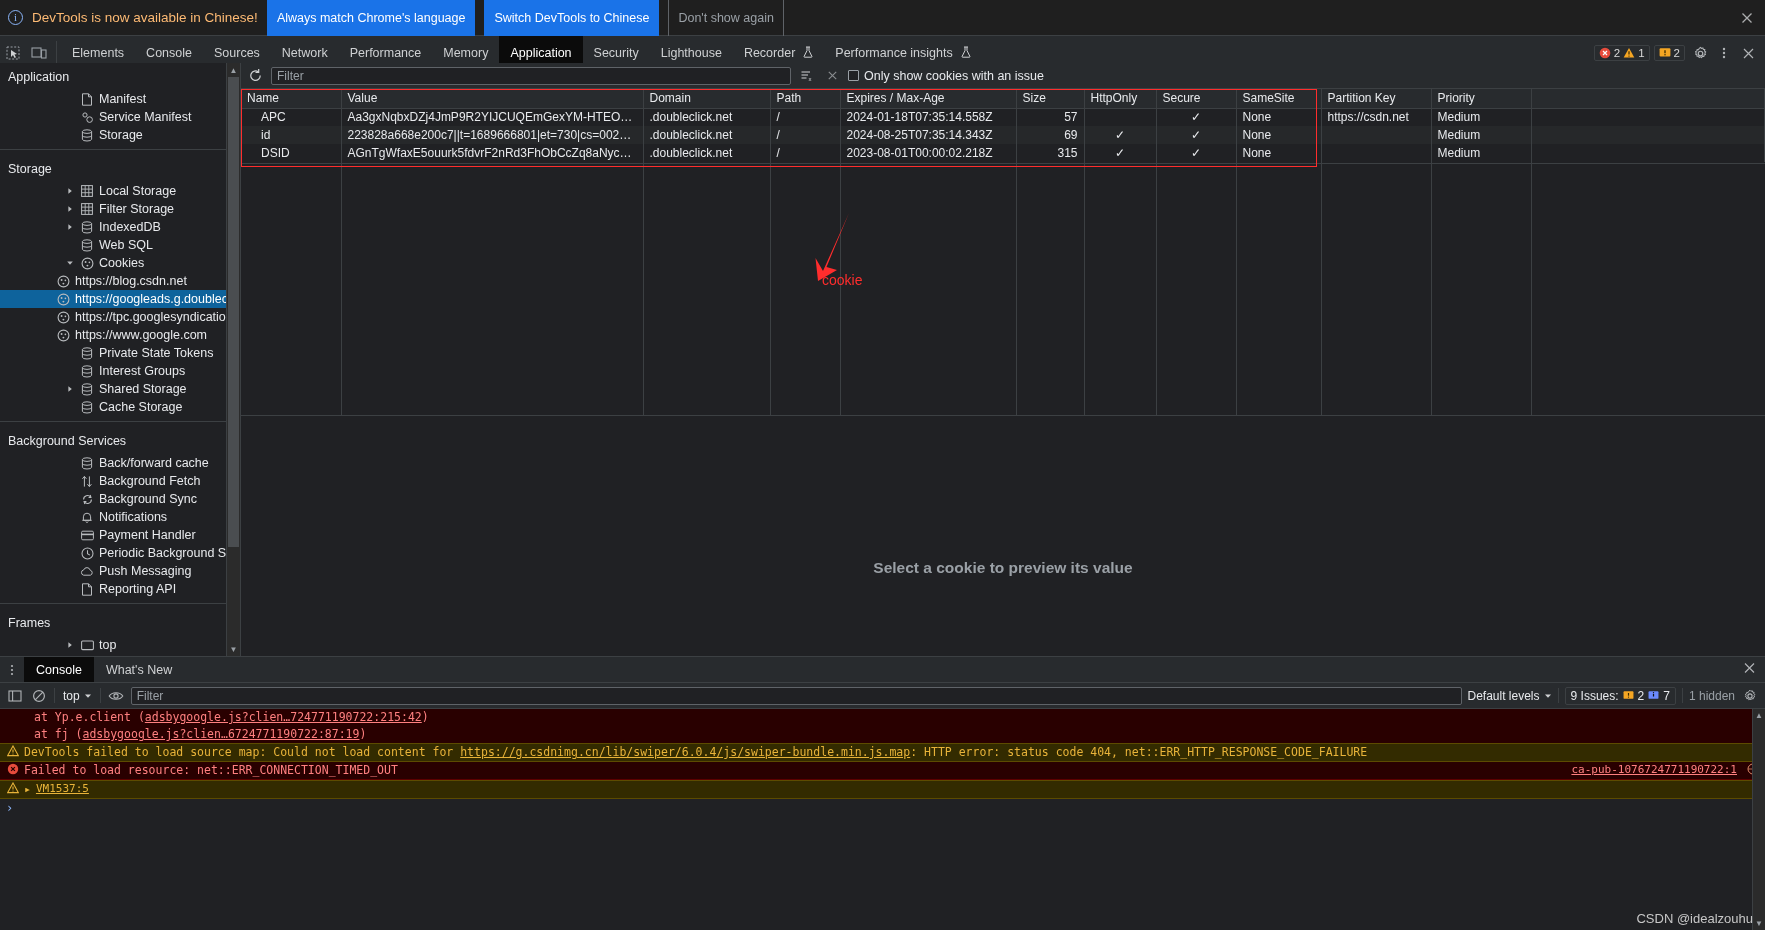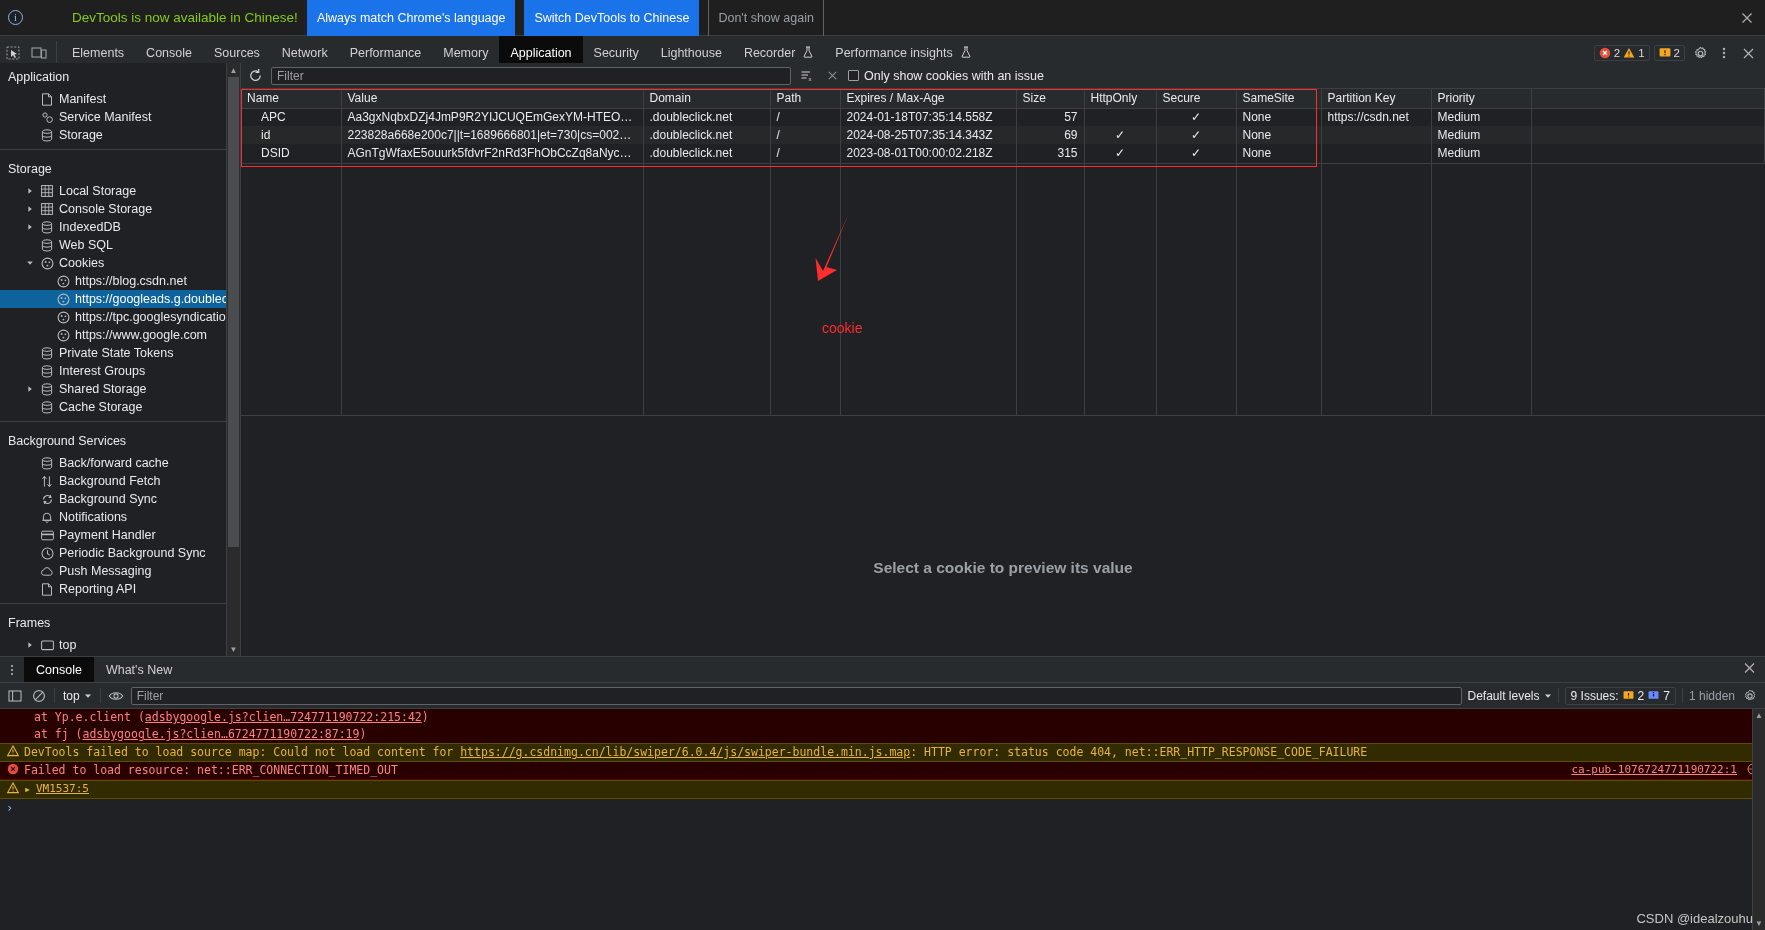--- a/index.html
+++ b/index.html
@@ -17,21 +17,21 @@
     height: 36px; background: #1f1f1f; border-bottom: 1px solid #3c4043;
     display: flex; align-items: center; padding: 0 8px; gap: 9px;
     position: relative;
   }
   #banner .info-ico {
     width: 15px; height: 15px; border-radius: 50%;
     border: 1.4px solid #8ab4f8; color: #8ab4f8;
     font-size: 11px; line-height: 12px; text-align: center;
     font-family: "Liberation Serif", serif; flex: none;
   }
-  #banner .msg { font-size: 13.5px; color: #84cc16; margin-left: 40px; }
+  #banner .msg { font-size: 13.5px; color: #fdba74; }
   .banner-btn {
     font-size: 12.5px; padding: 12px 9px; border-radius: 2px;
     border: 1px solid transparent; cursor: pointer; white-space: nowrap;
     font-family: "Liberation Sans", sans-serif;
   }
   .banner-btn.primary { background: #1a73e8; color: #fff; border-color: #1a73e8; }
   .banner-btn.ghost { background: transparent; color: #9aa0a6; border-color: #5f6368; }
   #banner .close-x {
     position: absolute; right: 10px; top: 50%; transform: translateY(-50%);
     width: 16px; height: 16px; cursor: pointer; opacity: .8;
@@ -71,21 +71,21 @@
   #sidebar-scroll { position: absolute; inset: 0 14px 0 0; overflow: hidden; }
   .sec-title { padding: 7px 0 6px 8px; font-size: 12.5px; color: #e8eaed; }
   .sec-div { height: 1px; background: #3c4043; margin: 5px 0; }
   .srow {
     display: flex; align-items: center; height: 18px;
     padding-left: 8px; gap: 5px; cursor: pointer; color: #e8eaed;
     white-space: nowrap;
   }
   .srow.sel { background: #0e639c; color: #fff; }
   .srow .tw { width: 11px; flex: none; display: flex; align-items: center; justify-content: center; }
-  .srow.ind1 { padding-left: 24px; }
+  .srow.ind1 { padding-left: 24px; margin-left: 40px; }
   .srow.ind2 { padding-left: 40px; }
   .srow .ico { width: 14px; flex: none; display: flex; align-items: center; justify-content: center; }
   .srow .lbl { font-size: 12.5px; }
   #sb-scrollbar {
     position: absolute; right: 0; top: 0; bottom: 0; width: 14px; background: #2b2b2b;
     border-left: 1px solid #3c4043; cursor: pointer;
   }
   #sb-scrollbar .arr { height: 14px; display: flex; align-items: center; justify-content: center; color: #9aa0a6; font-size: 8px; }
   #sb-thumb { position: absolute; left: 1px; right: 1px; top: 14px; height: 470px; background: #4a4d50; }
 
@@ -135,21 +135,21 @@
     position: absolute; border: 1.5px solid #ff2d2d; pointer-events: none;
     left: 0px; top: 0px; width: 1076px; height: 78px;
   }
   #preview-msg {
     position: absolute; left: 0; right: 0; top: 470px;
     text-align: center; font-size: 15.5px; color: #9aa0a6; font-weight: bold;
   }
   #arrow-anno { position: absolute; left: 560px; top: 120px; pointer-events: none; }
   #cookie-label {
     position: absolute; left: 581px; top: 183px; color: #ff2d2d;
-    font-size: 14px; font-family: "Liberation Sans", sans-serif; margin-top: 48px;
+    font-size: 14px; font-family: "Liberation Sans", sans-serif;
   }
 
   
   #drawer { position: absolute; left: 0; right: 0; bottom: 0; height: 274px; background: #202124; border-top: 1px solid #3c4043; }
   #dr-tabs {
     height: 26px; background: #282b2e; display: flex; align-items: stretch;
     border-bottom: 1px solid #3c4043; position: relative;
   }
   #dr-tabs .kebab { width: 24px; display: flex; align-items: center; justify-content: center; cursor: pointer; }
   .dtab { padding: 0 12px; display: flex; align-items: center; font-size: 12.5px; color: #cfd1d3; cursor: pointer; }
@@ -371,21 +371,21 @@
             <svg width="8" height="8" viewBox="0 0 8 8">
               <path d="M2.4 1.2 L5.8 4 L2.4 6.8 Z" fill="#b9bcbf"></path>
             </svg>
           </span>
           <span class="ico">
             <svg width="12" height="12" viewBox="0 0 12 12">
               <rect x=".6" y=".6" width="10.8" height="10.8" fill="none" stroke="#b9bcbf" stroke-width="1"></rect>
               <path d="M.6 4.1 H11.4 M.6 7.7 H11.4 M4.2 .6 V11.4 M7.8 .6 V11.4" stroke="#b9bcbf" stroke-width=".9"></path>
             </svg>
           </span>
-          <span class="lbl">Console Storage</span>
+          <span class="lbl">Filter Storage</span>
         </div>
         <div class="srow ind1">
           <span class="tw">
             <svg width="8" height="8" viewBox="0 0 8 8">
               <path d="M2.4 1.2 L5.8 4 L2.4 6.8 Z" fill="#b9bcbf"></path>
             </svg>
           </span>
           <span class="ico">
             <svg width="12" height="13" viewBox="0 0 12 13">
               <ellipse cx="6" cy="2.6" rx="4.6" ry="1.8" fill="none" stroke="#b9bcbf" stroke-width="1"></ellipse>

